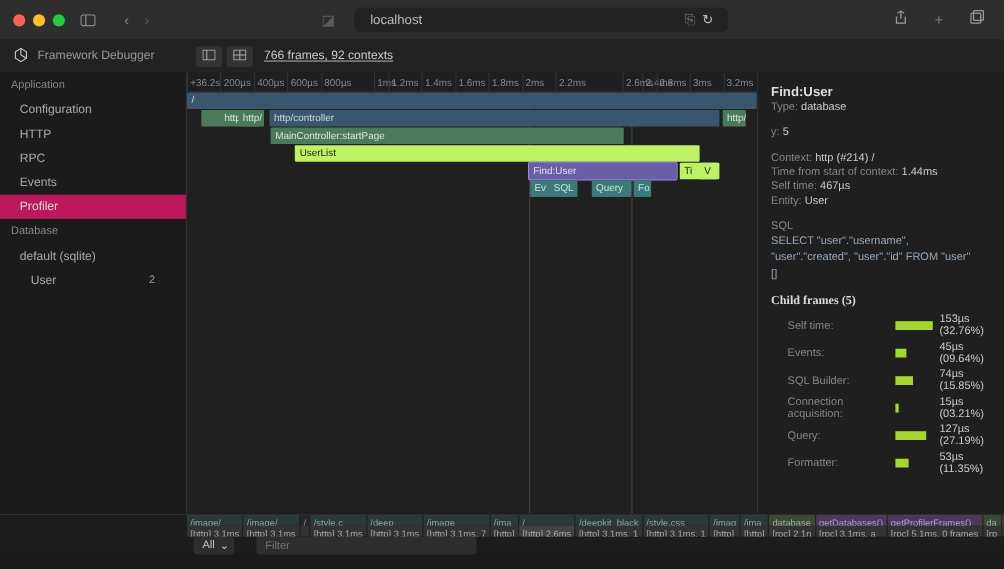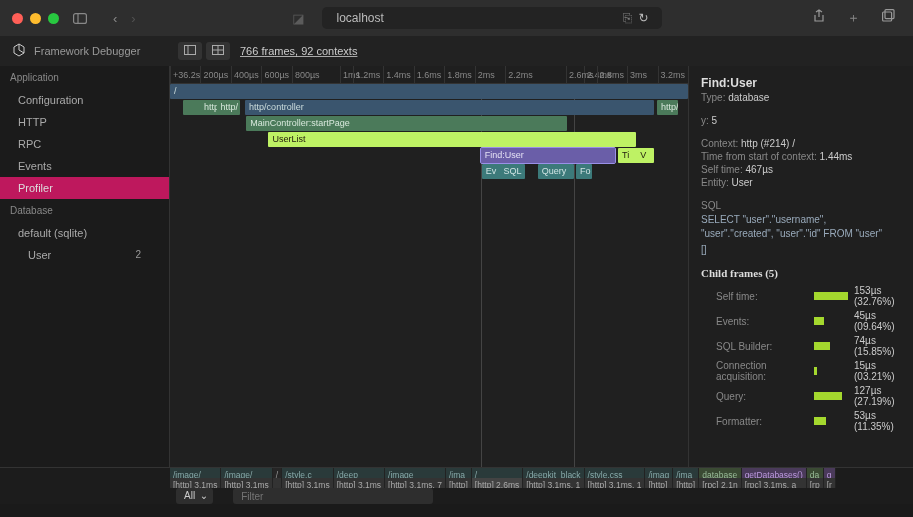--- a/index.html
+++ b/index.html
@@ -328,20 +328,24 @@
       </div>
       <div class="mini-col">
         <div class="mini-cell hdr db">database</div>
         <div class="mini-cell meta">[rpc] 2.1n</div>
       </div>
       <div class="mini-col">
         <div class="mini-cell hdr rpc">getDatabases()</div>
         <div class="mini-cell meta">[rpc] 3.1ms, a</div>
       </div>
       <div class="mini-col">
+        <div class="mini-cell hdr rpc">getProfilerFrames()</div>
+        <div class="mini-cell meta">[rpc] 5.1ms, 0 frames</div>
+      </div>
+      <div class="mini-col">
         <div class="mini-cell hdr db">da</div>
         <div class="mini-cell meta">[rp</div>
       </div>
       <div class="mini-col">
         <div class="mini-cell hdr rpc">g</div>
         <div class="mini-cell meta">[r</div>
       </div>
     </div>
   <div class="filter-row">
     <div class="filter-select"><span>All</span> <span style="position:absolute;right:5px">⌄</span></div>

